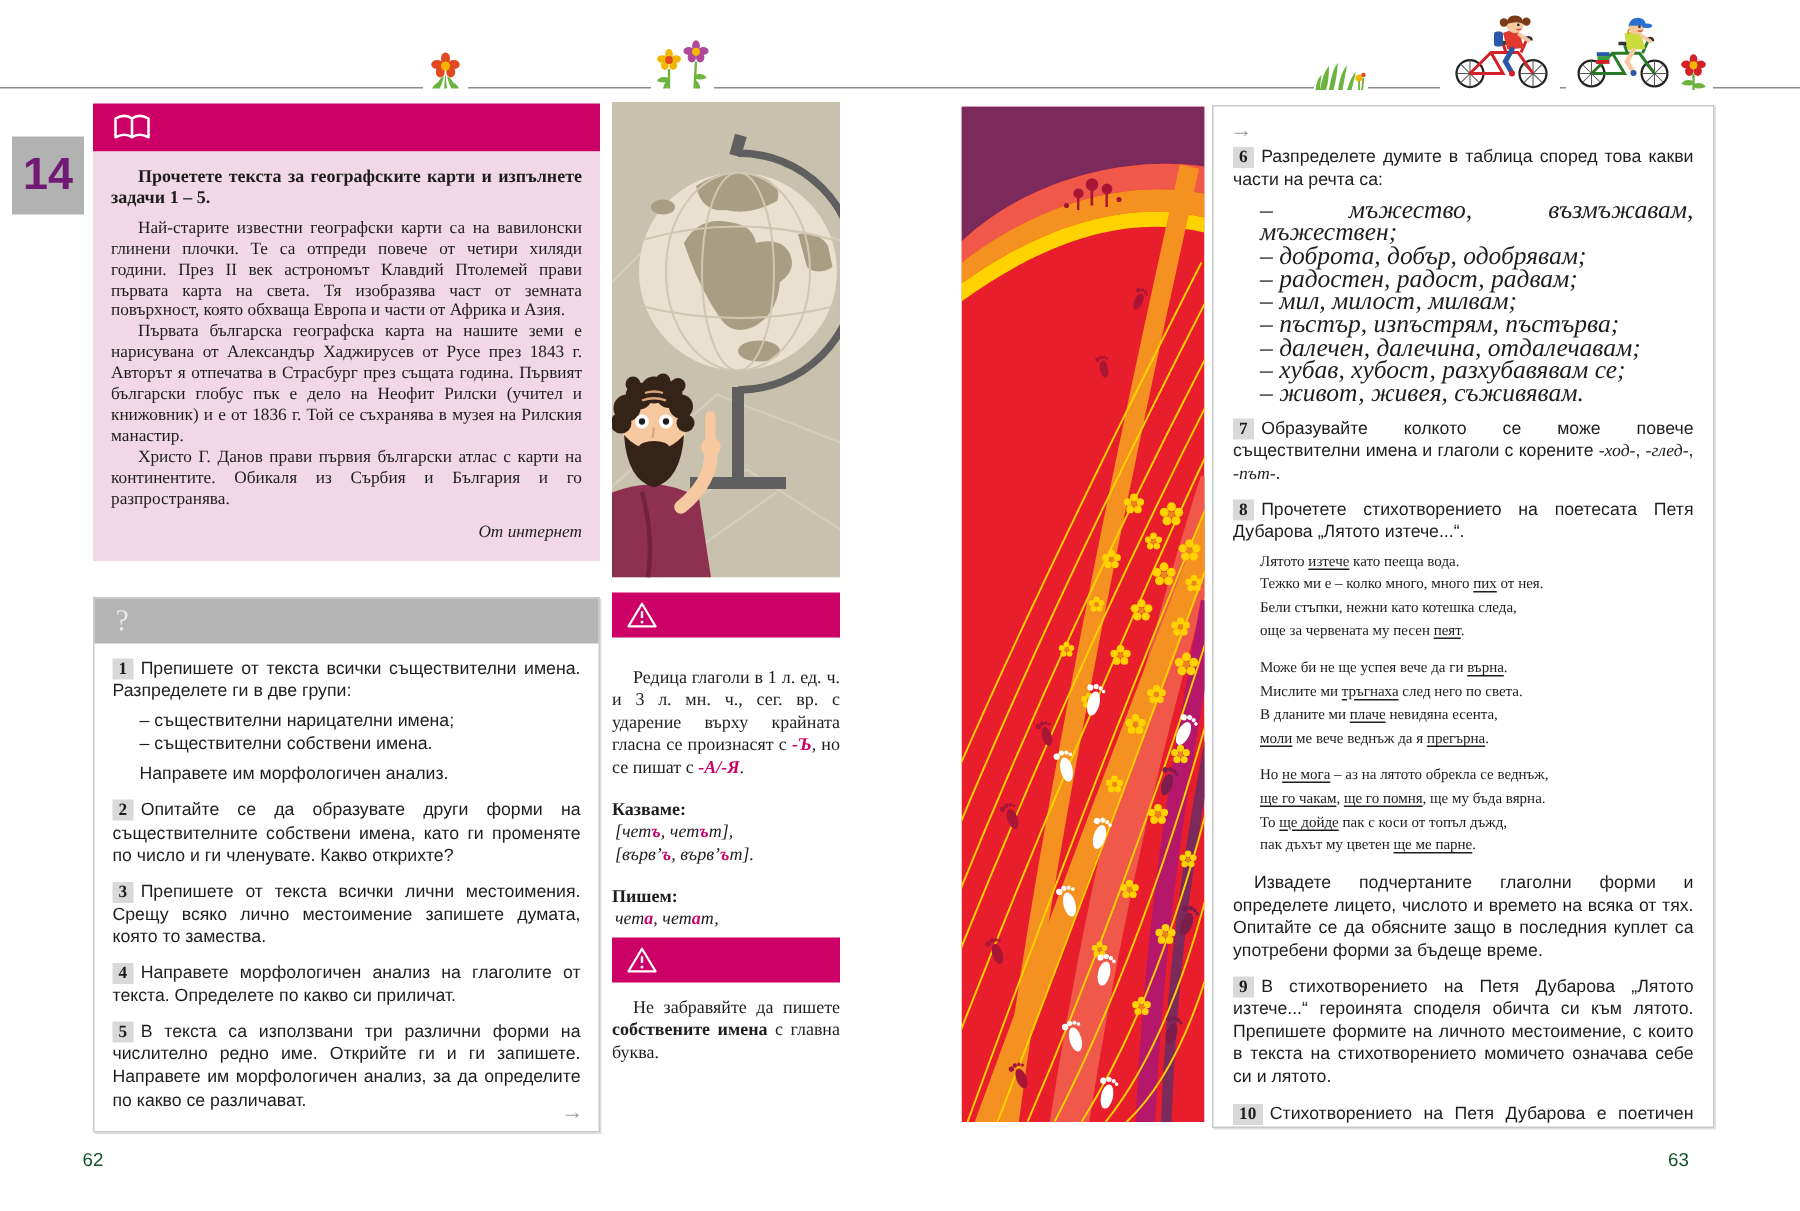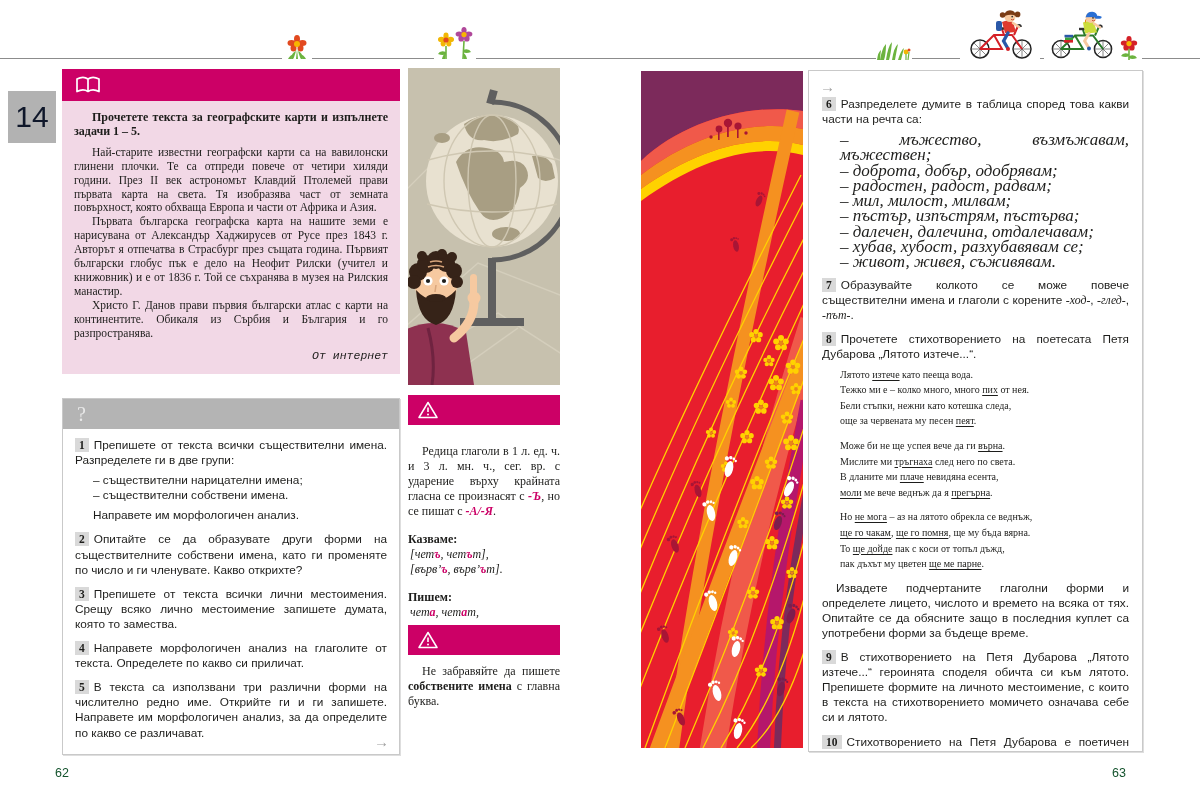--- a/index.html
+++ b/index.html
@@ -4,29 +4,29 @@
 <style>
   html,body{margin:0;padding:0;background:#fff;}
   #canvas{position:relative;width:1200px;height:807px;background:#fff;overflow:hidden;
           font-family:"Liberation Sans",sans-serif;color:#1d1d1b;}
   
   #toprule{position:absolute;left:0;top:58px;width:1200px;height:0;border-top:1.6px solid #8c8c8c;}
   .decor{position:absolute;background:#fff;}
   
   #unit{position:absolute;left:8px;top:91px;width:48px;height:52px;background:#b2b2b2;
         display:flex;align-items:center;justify-content:center;}
-  #unit span{color:#0f172a;font-size:30px;font-weight:normal;}
+  #unit span{color:#701a75;font-size:30px;font-weight:bold;}
   
   #readbox{position:absolute;left:62px;top:69px;width:338px;height:305px;}
   .mghead{height:32px;background:#cc0066;display:flex;align-items:center;padding-left:13px;box-sizing:border-box;}
   #readbody{background:#f2d8e6;height:273px;box-sizing:border-box;padding:10px 12px 4px;overflow:hidden;
             font-family:"Liberation Serif",serif;font-size:11.5px;line-height:13.9px;text-align:justify;}
   #readbody .ttl{font-weight:bold;margin:0 0 7px;text-indent:18px;font-size:12px;}
   #readbody p{margin:0;text-indent:18px;}
-  #readbody .src{text-align:right;font-style:italic;margin-top:8px;text-indent:0;font-family:Liberation Mono, monospace;}
+  #readbody .src{text-align:right;font-style:italic;margin-top:8px;text-indent:0;}
   
   .taskbox{position:absolute;background:#fff;border:1px solid #c9c9c9;box-shadow:1px 1px 0 #dedede;box-sizing:border-box;}
   #tasksL{left:62px;top:398px;width:338px;height:357px;}
   .grayhead{height:30px;background:#b4b4b4;display:flex;align-items:center;padding-left:14px;}
   .grayhead span{color:#e9e9e9;font-size:20px;font-family:"Liberation Serif",serif;}
   .tbody{padding:9px 12px 6px;font-size:11.8px;line-height:15.1px;}
   .task{margin-bottom:9px;text-align:justify;}
   .tnum{display:inline-block;background:#d9d9d9;color:#1d1d1b;font-weight:bold;
         font-family:"Liberation Serif",serif;font-size:11.5px;line-height:14px;padding:0 4px;margin-right:5px;}
   .dashlist{margin:5px 0 5px 18px;}

